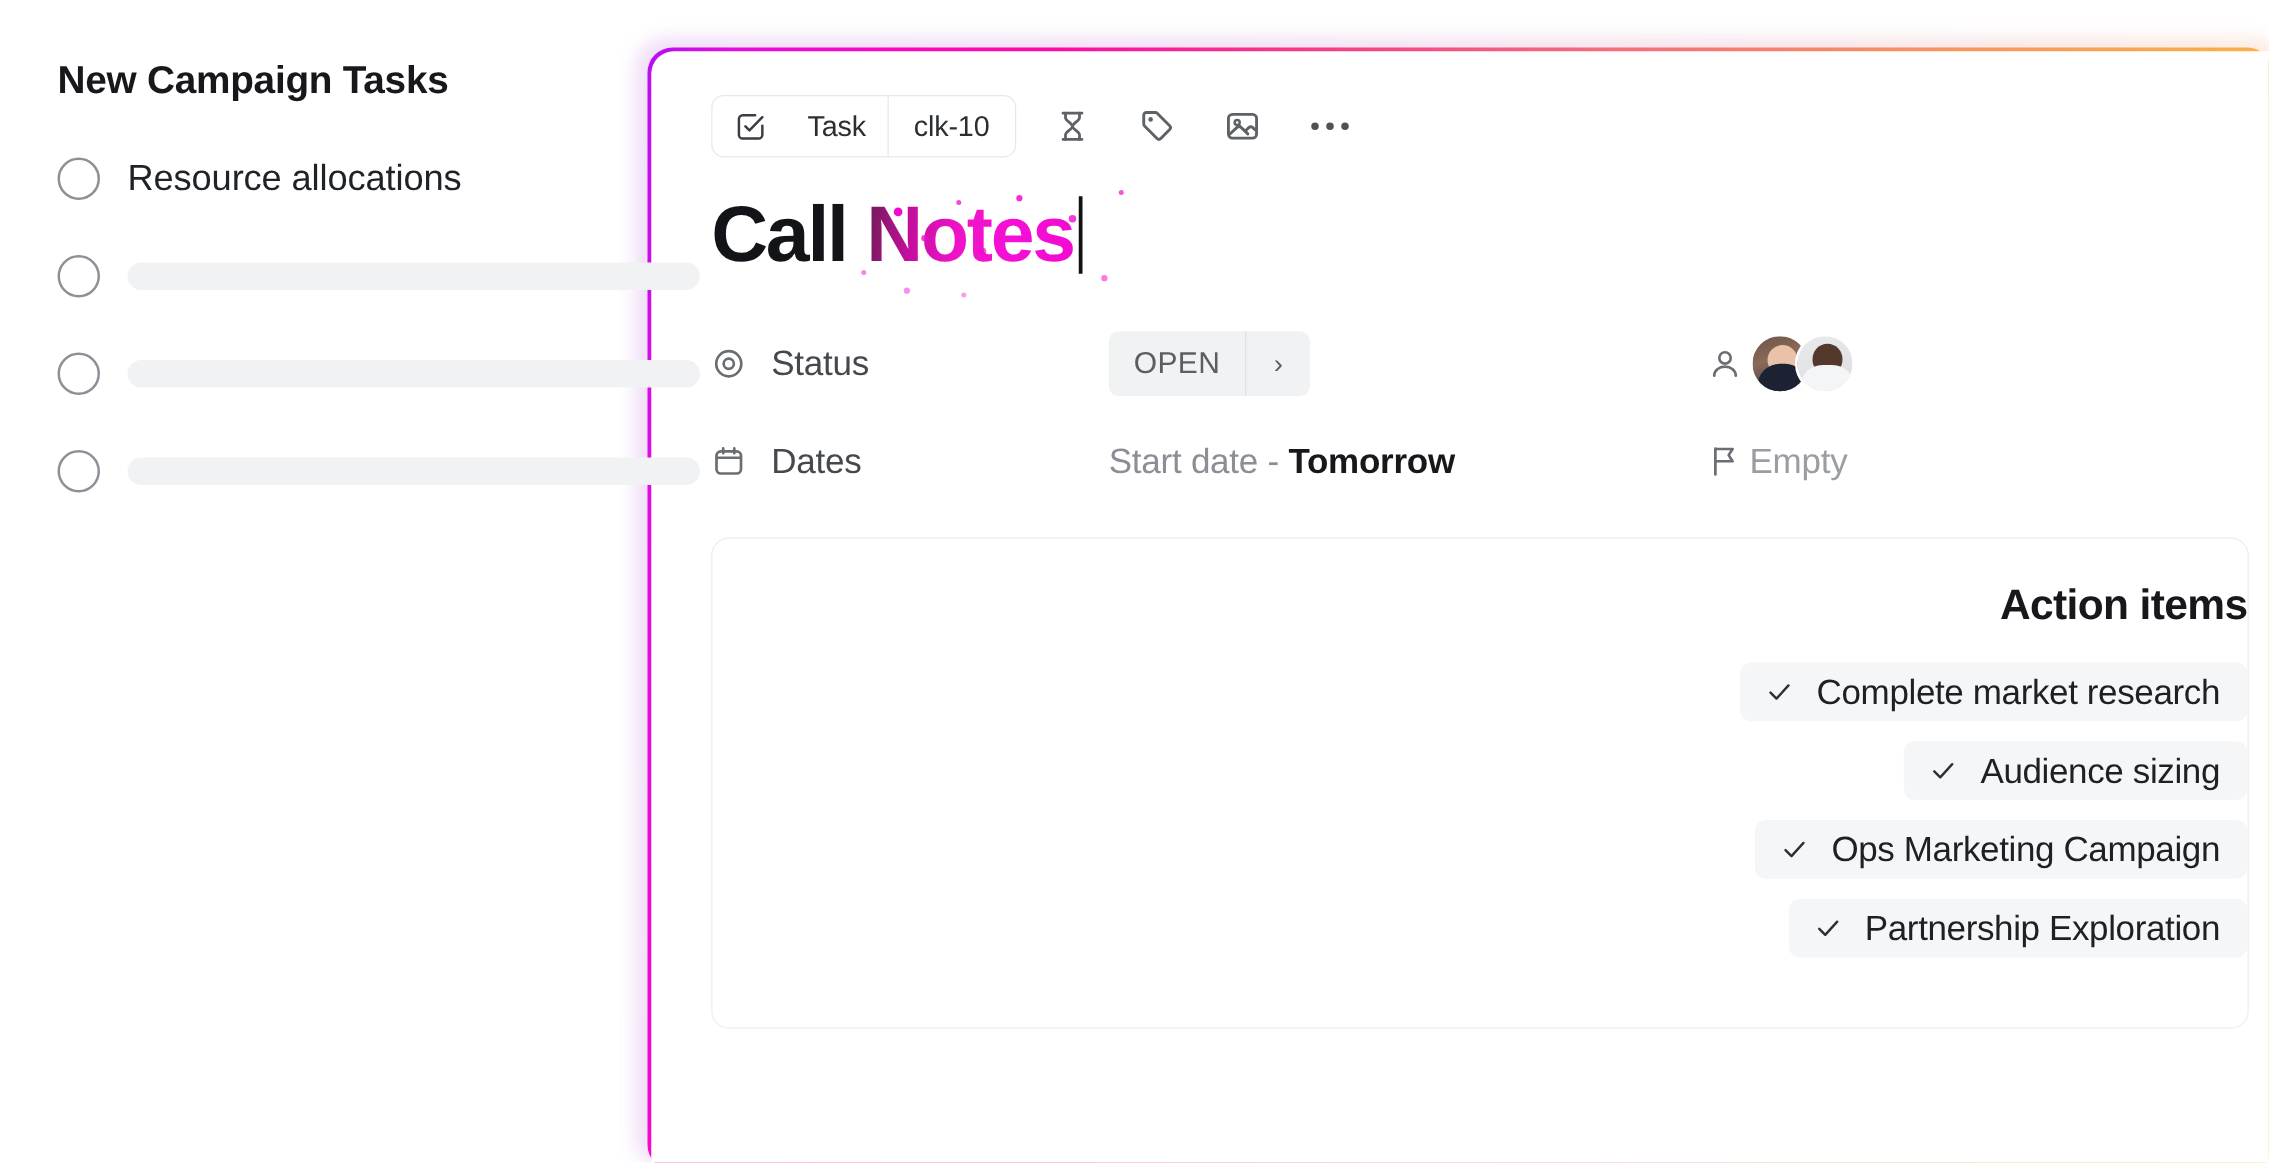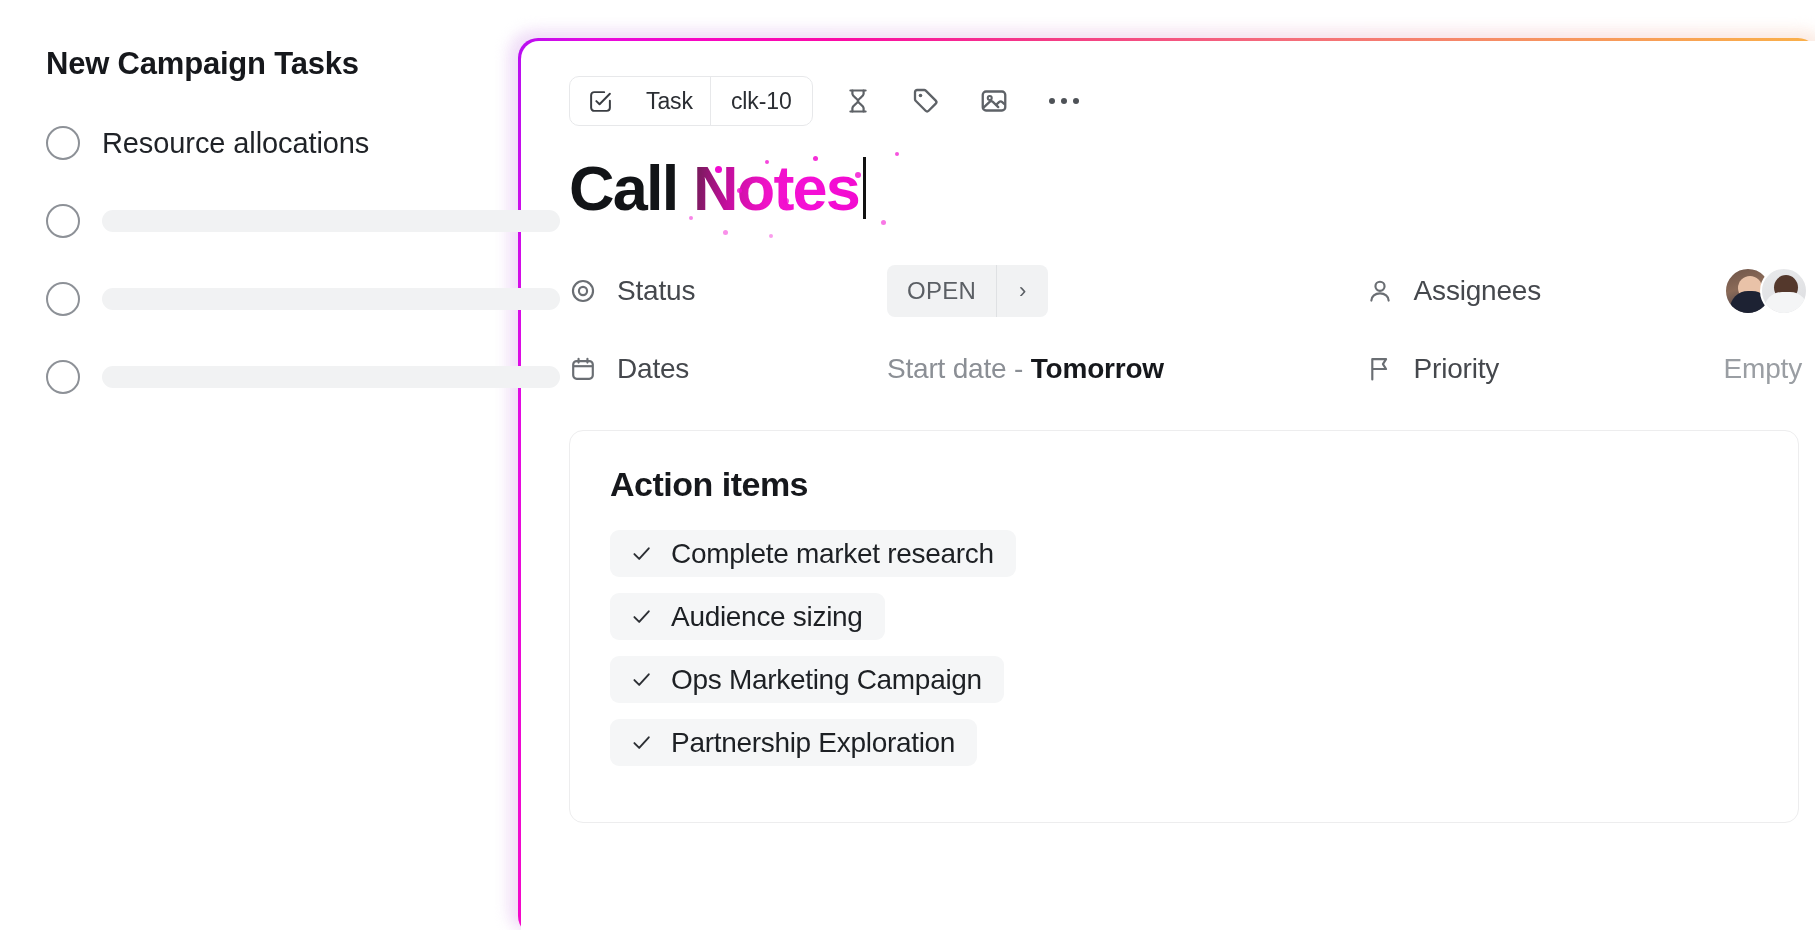--- a/index.html
+++ b/index.html
@@ -364,20 +364,21 @@
   }
 
   
   .panel {
     margin: 22px 0 0 48px;
     width: 1230px;
     border: 1.6px solid #ededee;
     border-radius: 14px;
     padding: 34px 0 40px 40px;
     background: #fff;
+    text-align: right;
   }
 
   .panel-title {
     font-size: 34px;
     font-weight: bold;
     color: #16181c;
     letter-spacing: -0.5px;
     margin-bottom: 26px;
   }
 
@@ -516,21 +517,20 @@
             </span>
           </div>
 
           <div class="meta-field col2">
             <span class="meta-icon">
               <svg width="28" height="28" viewBox="0 0 24 24" fill="none">
                 <circle cx="12" cy="8" r="3.9" stroke="#6a6e73" stroke-width="1.85"></circle>
                 <path d="M4.6 20.2c0-3.6 3.3-6.2 7.4-6.2s7.4 2.6 7.4 6.2" stroke="#6a6e73" stroke-width="1.85" stroke-linecap="round"></path>
               </svg>
             </span>
-            <span class="meta-label wide">Assignees</span>
             <span class="avatars">
               <span class="avatar av-a"></span>
               <span class="avatar av-b"></span>
             </span>
           </div>
         </div>
 
         <div class="meta-row">
           <div class="meta-field col1">
             <span class="meta-icon">
@@ -544,21 +544,20 @@
             <span class="date-value"><span class="date-placeholder">Start date - </span><span class="date-strong">Tomorrow</span></span>
           </div>
 
           <div class="meta-field col2">
             <span class="meta-icon">
               <svg width="28" height="28" viewBox="0 0 24 24" fill="none">
                 <path d="M5.4 21V3.4" stroke="#6a6e73" stroke-width="1.85" stroke-linecap="round"></path>
                 <path d="M5.4 3.6h11.8l-2.7 4.2 2.7 4.2H5.4" stroke="#6a6e73" stroke-width="1.85" stroke-linejoin="round"></path>
               </svg>
             </span>
-            <span class="meta-label wide">Priority</span>
             <span class="meta-value-empty">Empty</span>
           </div>
         </div>
       </div>
 
       <div class="panel">
         <div class="panel-title">Action items</div>
 
         <div class="chip-row">
           <span class="chip">

